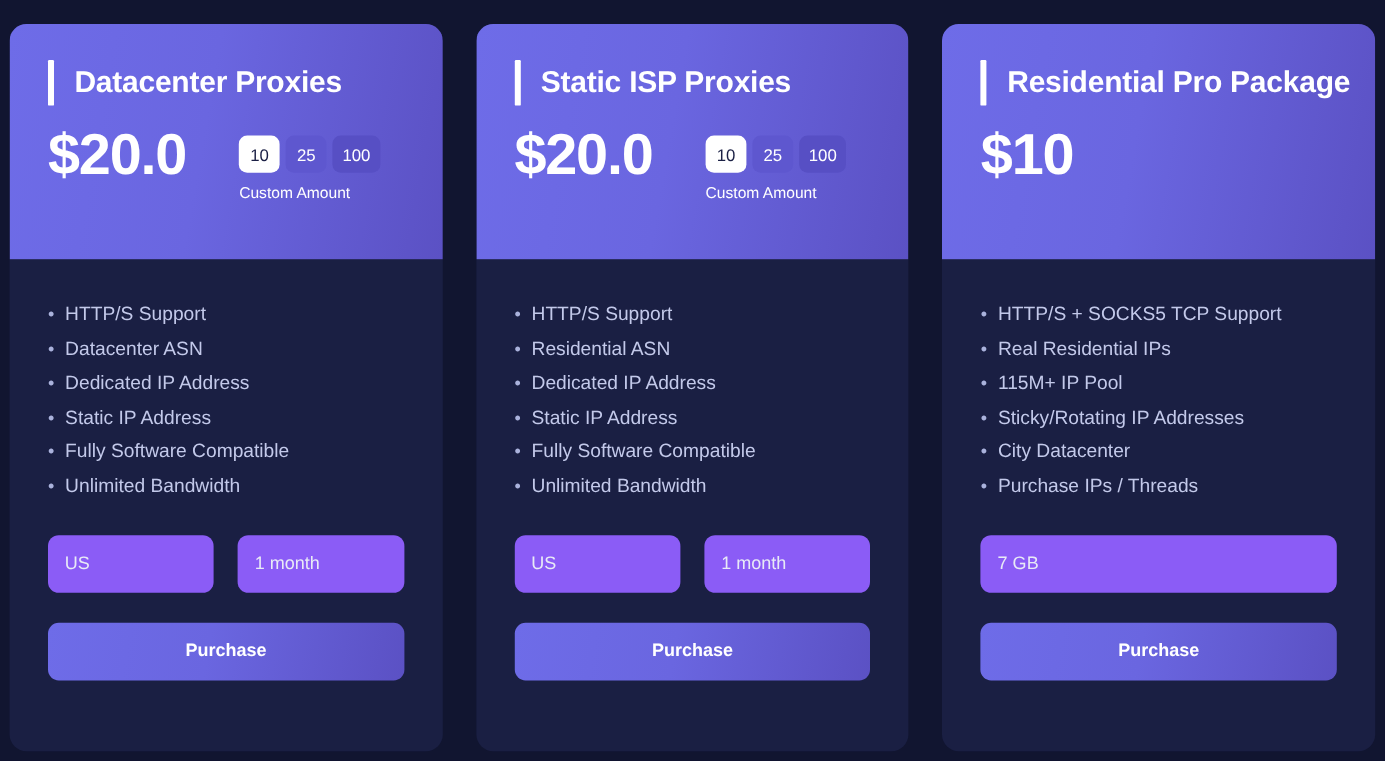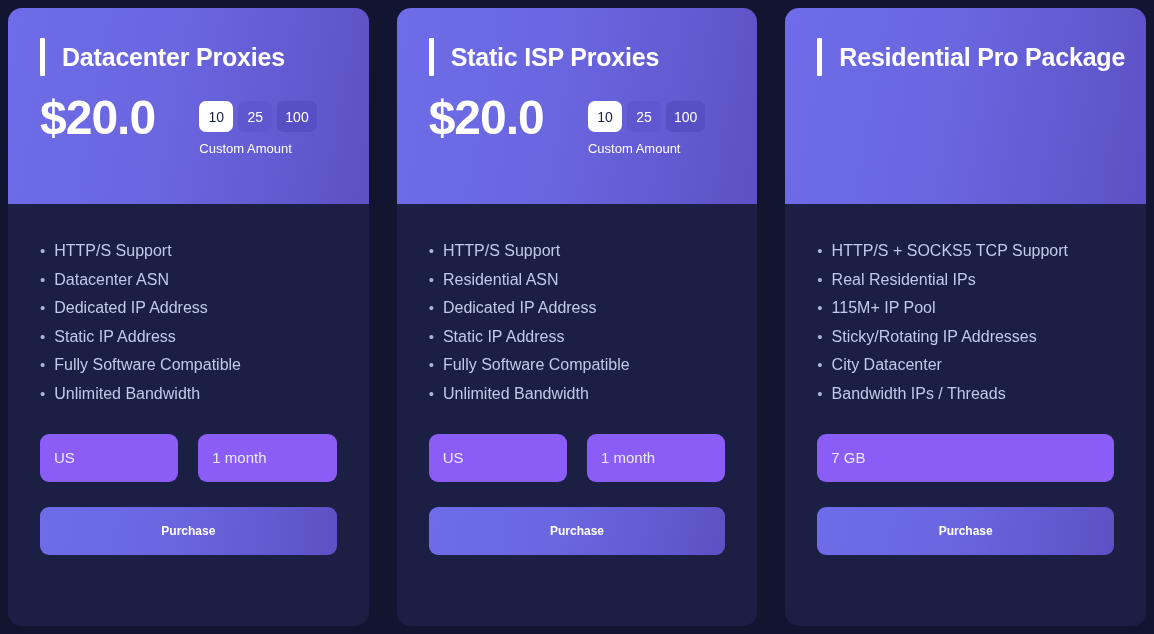--- a/index.html
+++ b/index.html
@@ -21,20 +21,21 @@
   }
 
   .card {
     flex: 1 1 0;
     background: #1a1f43;
     border-radius: 14px;
     display: flex;
     flex-direction: column;
     overflow: hidden;
     min-width: 0;
+    margin-top: 12px;
   }
 
   
   .card-header {
     height: 196px;
     flex: 0 0 196px;
     background: linear-gradient(100deg, #6e6ce8 0%, #6a66e0 45%, #5b51c4 100%);
     padding: 30px 32px 0 32px;
     position: relative;
   }
@@ -167,21 +168,21 @@
     cursor: pointer;
     min-width: 0;
   }
 
   .purchase-btn {
     margin-top: 25px;
     height: 48px;
     border-radius: 9px;
     background: linear-gradient(100deg, #6e6ce8 0%, #6a66e0 45%, #5b51c4 100%);
     color: #ffffff;
-    font-size: 12px;
+    font-size: 15px;
     font-weight: bold;
     display: flex;
     align-items: center;
     justify-content: center;
     cursor: pointer;
     border: none;
     font-family: inherit;
   }
 </style>
 </head>
@@ -291,20 +292,23 @@
         </div>
         <button class="purchase-btn">Purchase</button>
       </div>
     </div>
     <div class="card">
       <div class="card-header">
         <div class="title-row">
           <span class="accent-bar"></span>
           <div class="card-title">Residential Pro Package</div>
         </div>
+        <div class="price-row">
+          <div class="price">$10</div>
+        </div>
       </div>
       <div class="card-body">
         <ul class="features">
           <li class="feature">
             <span class="bullet">•</span>
             <span>HTTP/S + SOCKS5 TCP Support</span>
           </li>
           <li class="feature">
             <span class="bullet">•</span>
             <span>Real Residential IPs</span>
@@ -316,21 +320,21 @@
           <li class="feature">
             <span class="bullet">•</span>
             <span>Sticky/Rotating IP Addresses</span>
           </li>
           <li class="feature">
             <span class="bullet">•</span>
             <span>City Datacenter</span>
           </li>
           <li class="feature">
             <span class="bullet">•</span>
-            <span>Bandwidth IPs / Threads</span>
+            <span>Purchase IPs / Threads</span>
           </li>
         </ul>
         <div class="selects">
           <div class="select-field">7 GB</div>
         </div>
         <button class="purchase-btn">Purchase</button>
       </div>
     </div>
   </div>
 

